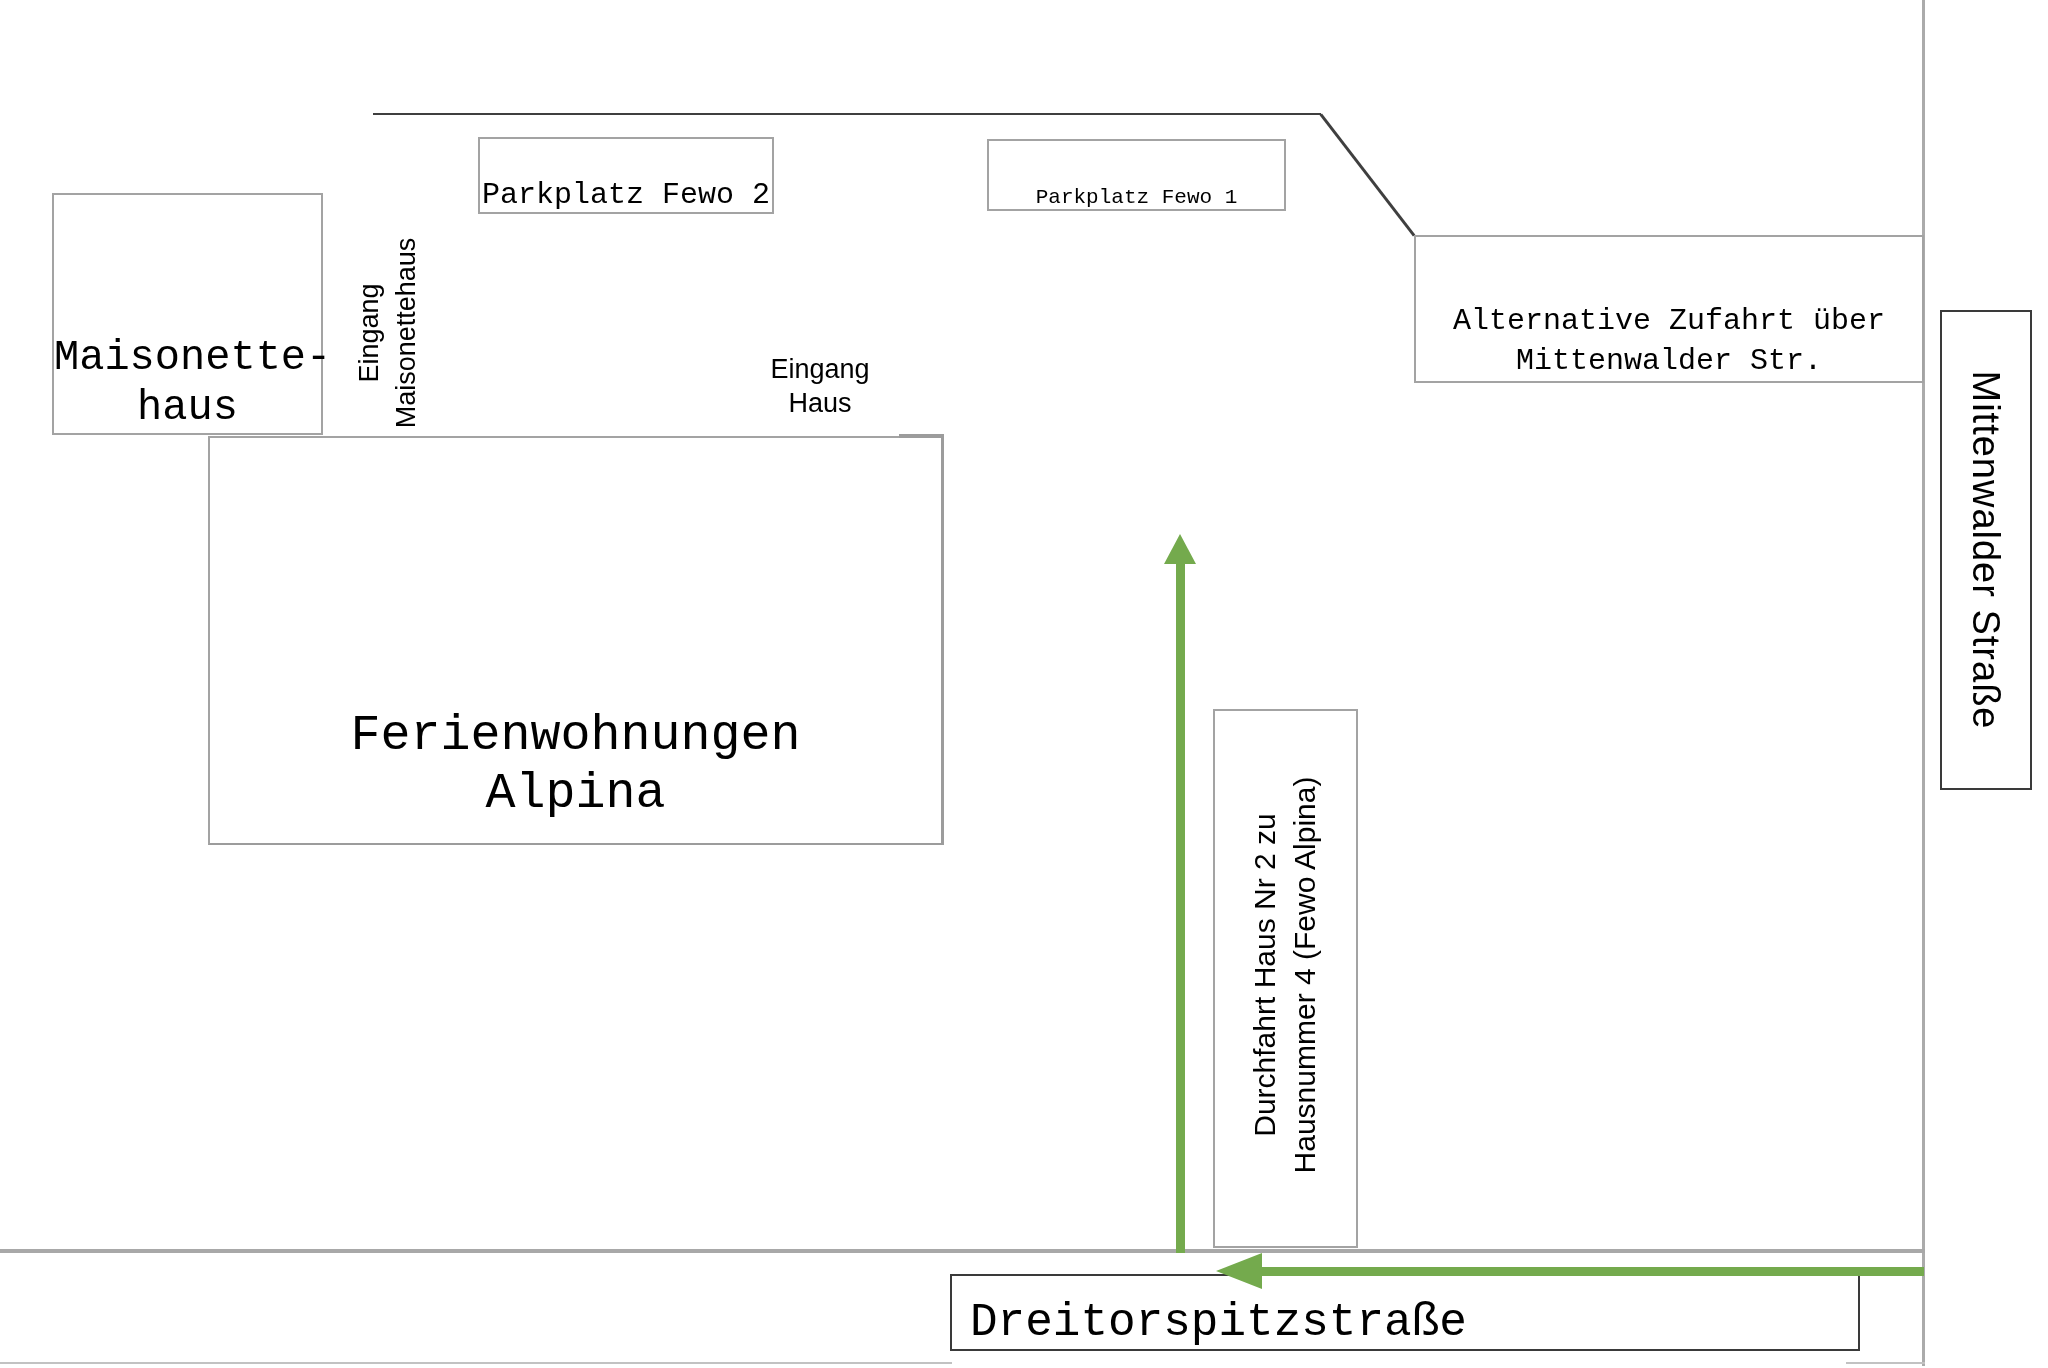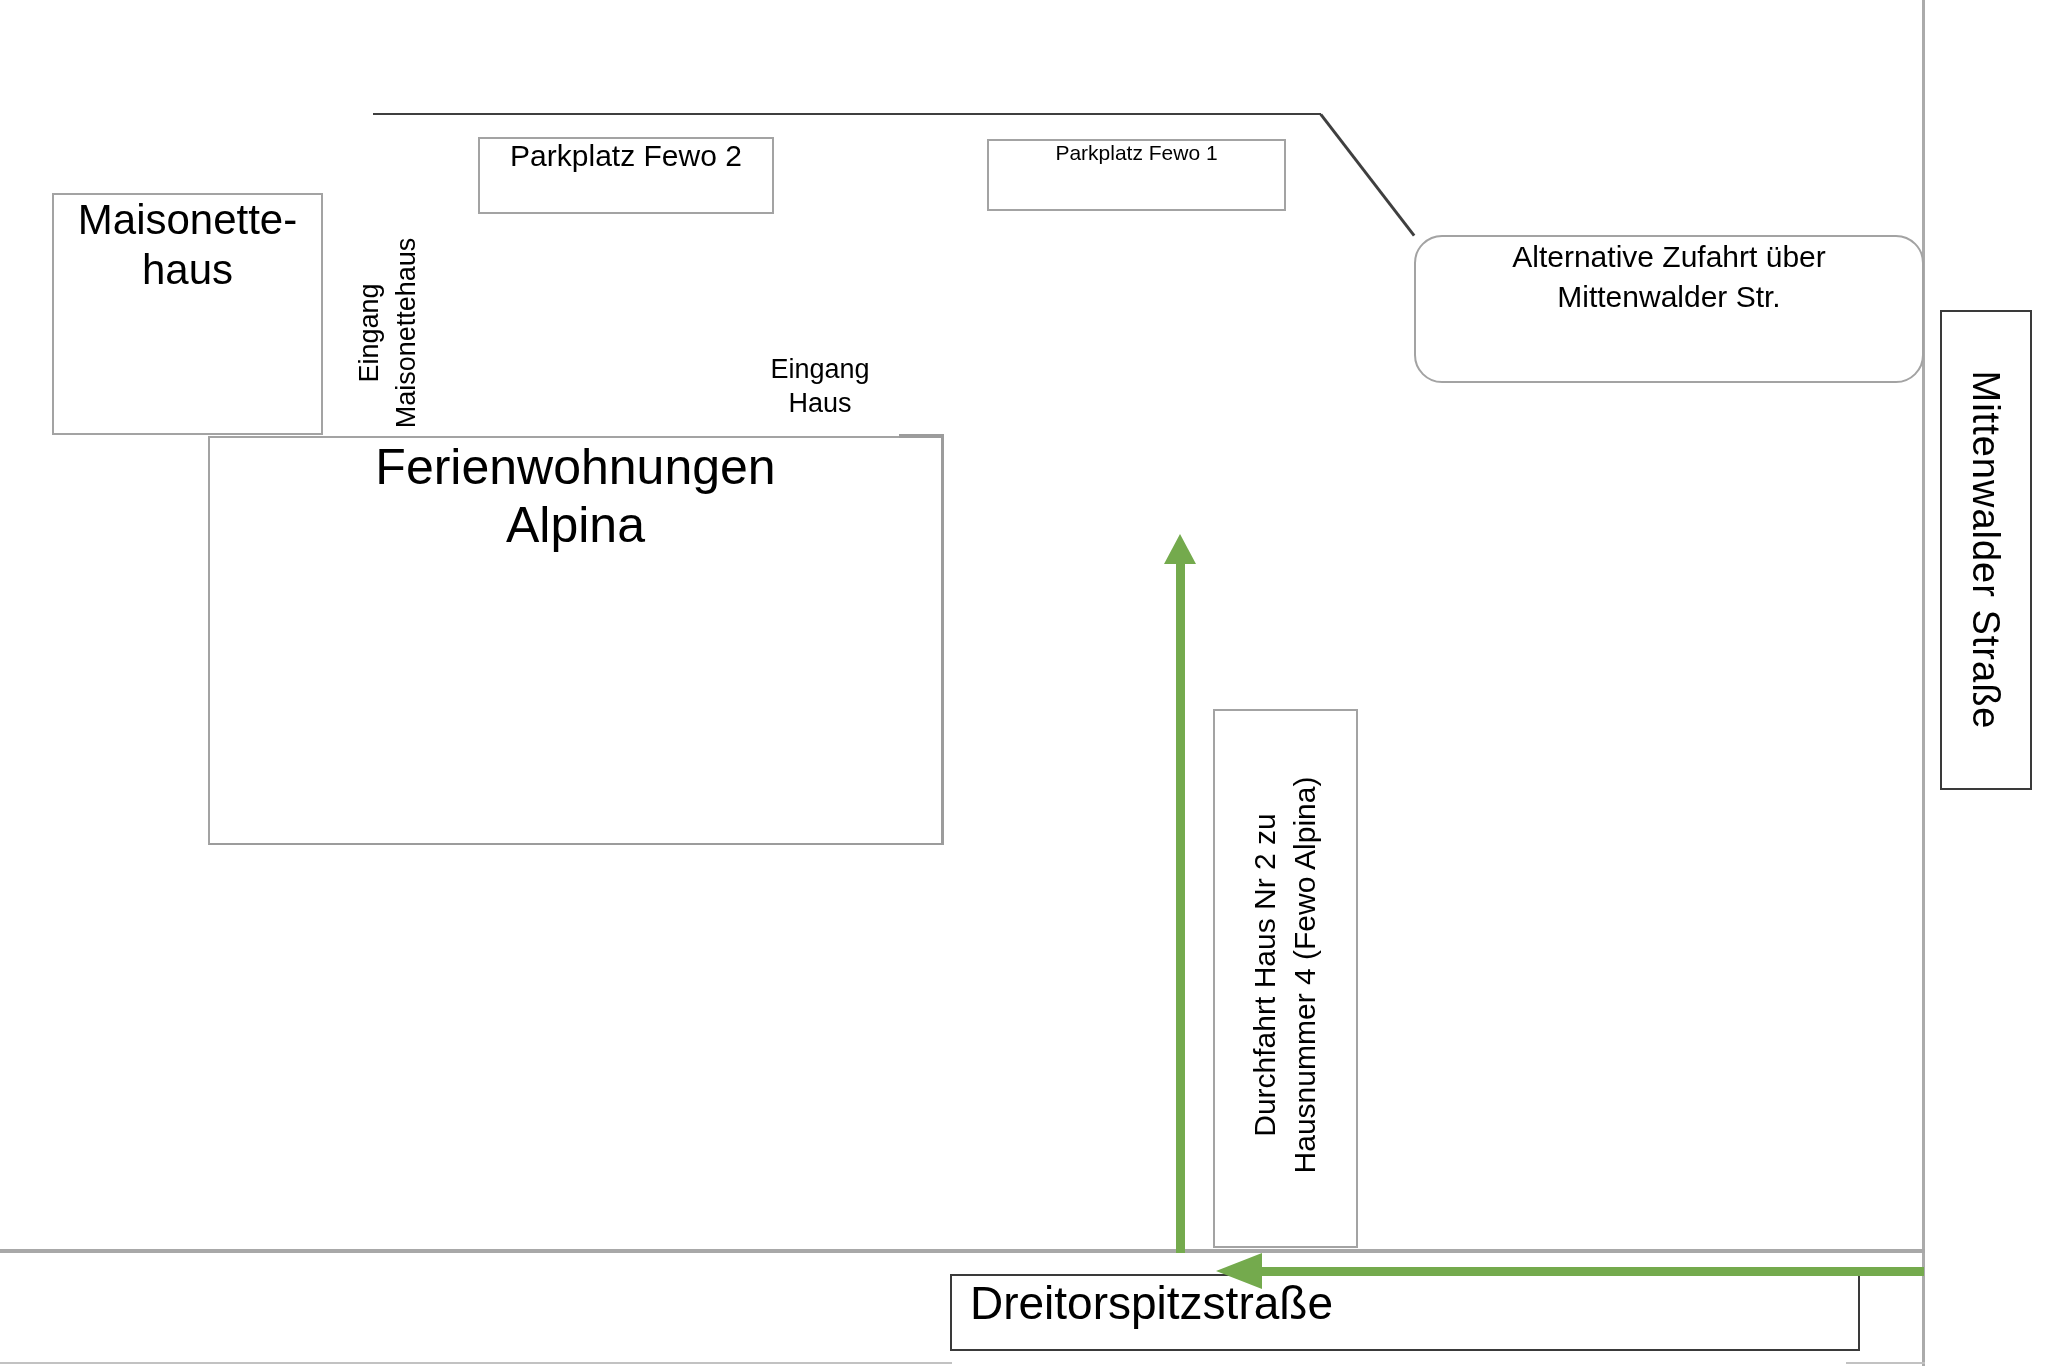--- a/index.html
+++ b/index.html
@@ -7,38 +7,38 @@
     width:2048px;height:1368px;
     background:#ffffff;
     font-family:"Liberation Sans", sans-serif;
     position:relative;overflow:hidden;
     color:#000;
   }
   #canvas{position:absolute;inset:0;}
   .box{
     position:absolute;box-sizing:border-box;
     background:#fff;border:2.5px solid #a3a3a3;
-    display:flex;align-items:flex-start;justify-content:center;
-    text-align:center;z-index:2;
+    display:flex;align-items:flex-end;justify-content:center;
+    text-align:center;z-index:2;font-family:Liberation Mono, monospace;
   }
   .box .lbl{white-space:pre-line;width:100%;}
   .line{position:absolute;z-index:1;}
   .rot-text{
     position:absolute;z-index:3;display:flex;align-items:center;justify-content:center;
     text-align:center;background:transparent;
   }
   .rot-text .lbl{white-space:pre-line;width:100%;}
   .ccw{transform:rotate(-90deg);}
   .cw{transform:rotate(90deg);}
 
   
   #maisonette-box{left:52px;top:193px;width:271px;height:242px;font-size:42px;line-height:50px;}
   #parkplatz-fewo2-box{left:478px;top:137px;width:296px;height:77px;font-size:30px;}
   #parkplatz-fewo1-box{left:987px;top:139px;width:299px;height:72px;font-size:21px;}
-  #alternative-box{left:1414px;top:235px;width:510px;height:148px;font-size:30px;line-height:40px;border-radius:28px;}
+  #alternative-box{left:1414px;top:235px;width:510px;height:148px;font-size:30px;line-height:40px;}
   #ferienwohnungen-box{left:208px;top:436px;width:736px;height:409px;font-size:50px;line-height:58px;padding-bottom:20px;border-right-width:3.5px;border-right-color:#9c9c9c;border-bottom-color:#9c9c9c;}
   #jagers-box{left:438px;top:938px;width:467px;height:277px;font-size:32px;line-height:44px;padding-bottom:24px;}
   #durchfahrt-box{left:1213px;top:709px;width:145px;height:539px;}
   #mittenwalder-box{left:1940px;top:310px;width:92px;height:480px;border-color:#3a3a3a;border-width:2.5px;}
   #street-label-box{left:950px;top:1274px;width:910px;height:77px;border-color:#3a3a3a;border-width:2.5px;justify-content:flex-start;padding-left:18px;font-size:46px;z-index:3;text-align:left;}
 
   
   #eingang-haus-text{position:absolute;left:745px;top:352px;width:150px;height:70px;font-size:27px;line-height:34px;text-align:center;z-index:3;white-space:pre-line;}
   #eingang-maisonette-text{left:278px;top:295px;width:220px;height:76px;font-size:27px;line-height:37px;}
   #durchfahrt-text{left:1050px;top:935px;width:470px;height:80px;font-size:30px;line-height:40px;}

